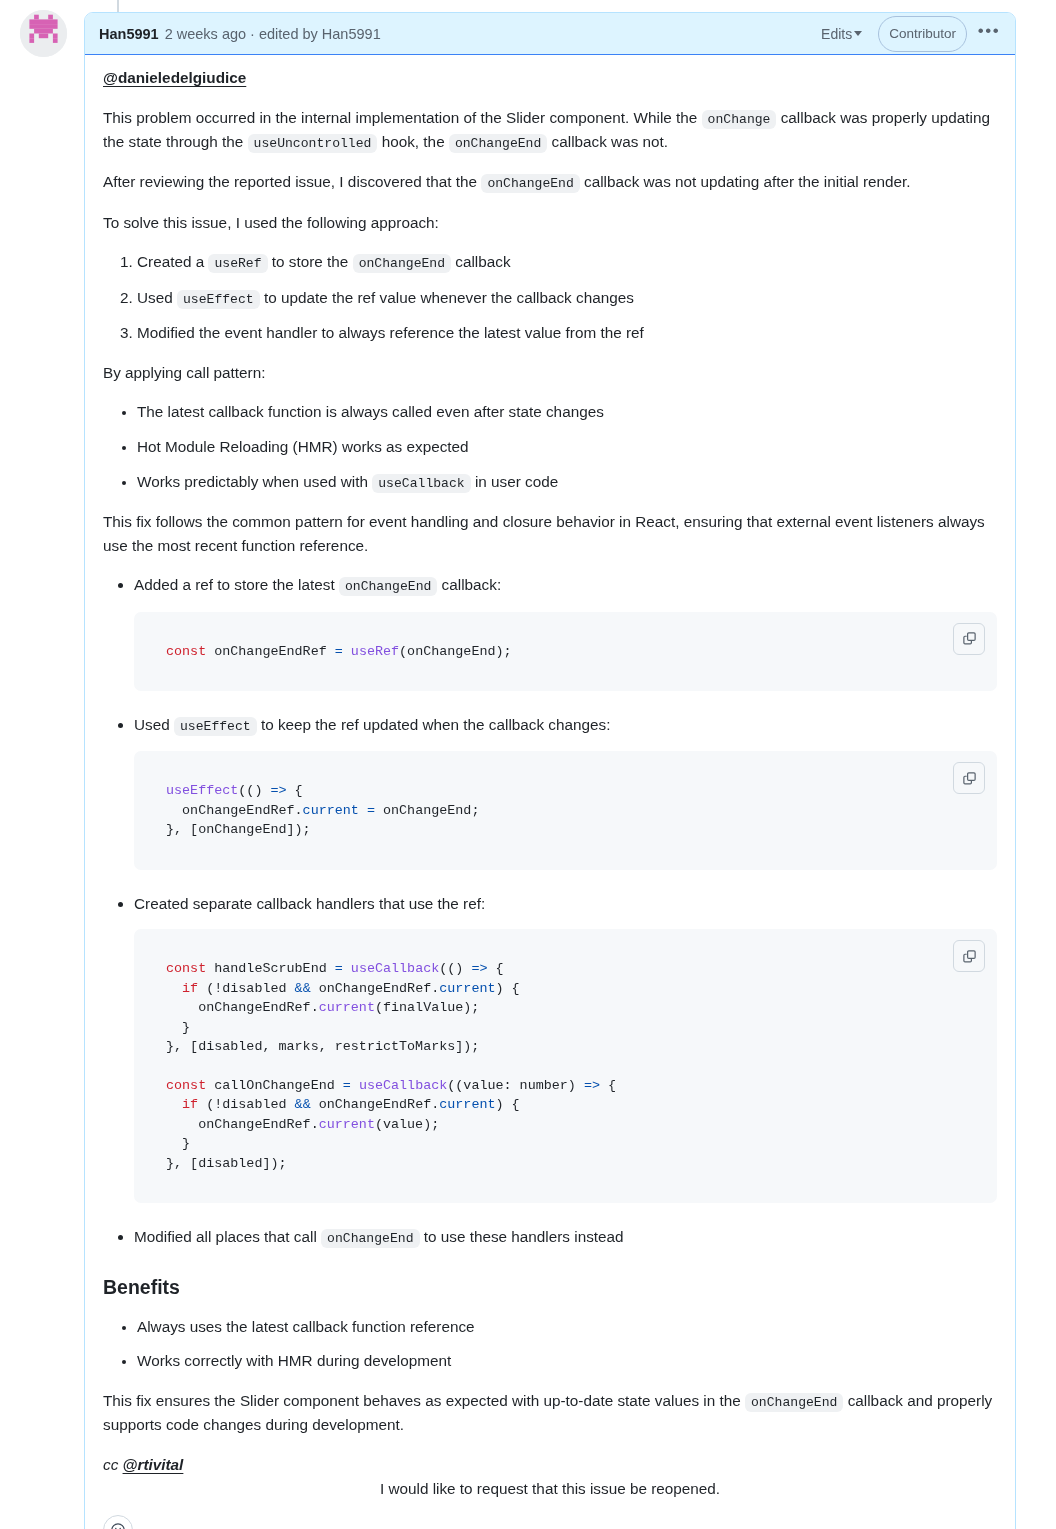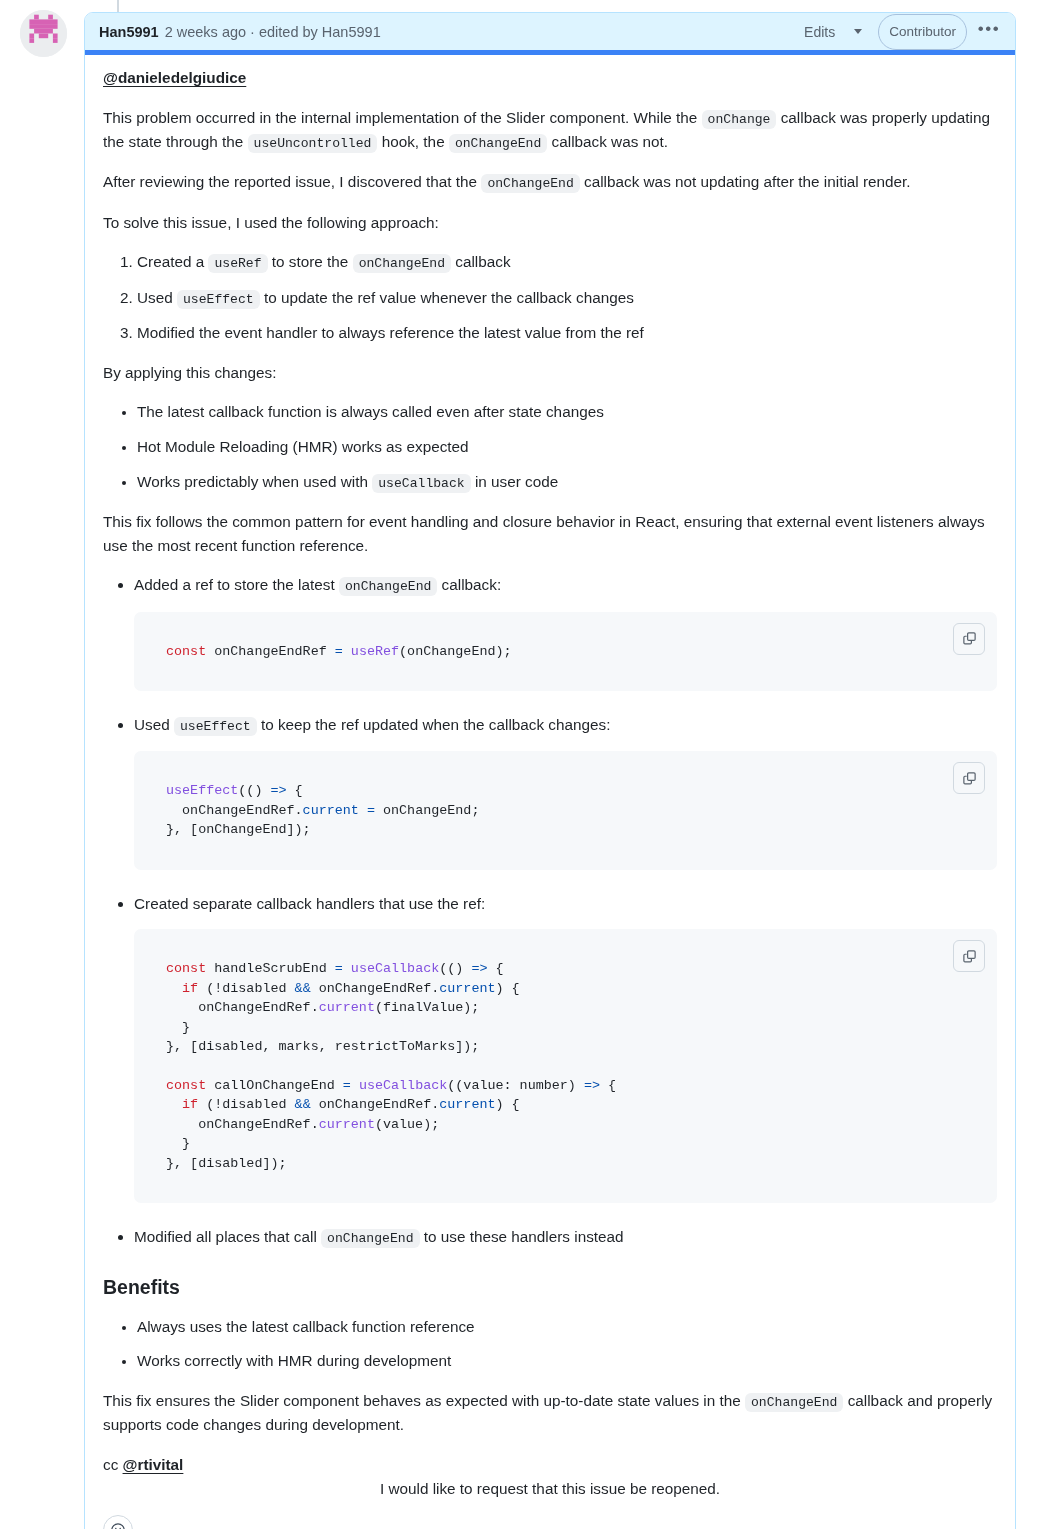--- a/index.html
+++ b/index.html
@@ -52,39 +52,39 @@
     border-radius: 9px;
     background: #ffffff;
     z-index: 2;
     overflow: hidden;
   }
 
   .comment-header {
     display: flex;
     align-items: center;
     background: #ddf4ff;
-    border-bottom: 5px solid #3b82f6;
+    border-bottom: 1px solid #3b82f6;
     padding: 0 14px;
     height: 42px;
     font-size: 14.5px;
     color: #59636e;
   }
   .author {
     font-weight: 700;
     color: #1f2328;
     margin-right: 6px;
     cursor: pointer;
   }
   .meta { color: #59636e; }
   .header-spacer { flex: 1 1 auto; }
 
   .edits-btn {
     display: inline-flex;
     align-items: center;
-    gap: 19px;
+    gap: 2px;
     color: #59636e;
     font-size: 14px;
     cursor: pointer;
     padding: 2px 4px;
     margin-right: 12px;
     background: none;
     border: none;
     font-family: inherit;
   }
   .caret {
@@ -202,21 +202,21 @@
     justify-content: center;
     cursor: pointer;
     padding: 0;
   }
 
   .tok-kw  { color: #cf222e; }
   .tok-op  { color: #0550ae; }
   .tok-fn  { color: #8250df; }
   .tok-prop{ color: #0550ae; }
 
-  .cc-line { margin-bottom: 0 !important; }
+  .cc-line { margin-bottom: 0 !important; font-style: italic; }
   .reopen-line { margin-top: 2px; }
 
   
   .reaction-row {
     padding: 4px 18px 16px 18px;
   }
   .reaction-btn {
     width: 30px; height: 30px;
     border: 1px solid #d1d9e0;
     border-radius: 50%;
@@ -282,21 +282,21 @@
       </p>
 
       <p>To solve this issue, I used the following approach:</p>
 
       <ol class="steps">
         <li><span>Created a </span><code class="inline">useRef</code><span> to store the </span><code class="inline">onChangeEnd</code><span> callback</span></li>
         <li><span>Used </span><code class="inline">useEffect</code><span> to update the ref value whenever the callback changes</span></li>
         <li><span>Modified the event handler to always reference the latest value from the ref</span></li>
       </ol>
 
-      <p>By applying this changes:</p>
+      <p>By applying call pattern:</p>
 
       <ul class="bullets">
         <li><span>The latest callback function is always called even after state changes</span></li>
         <li><span>Hot Module Reloading (HMR) works as expected</span></li>
         <li><span>Works predictably when used with </span><code class="inline">useCallback</code><span> in user code</span></li>
       </ul>
 
       <p style="margin-top:16px;">This fix follows the common pattern for event handling and closure behavior in React, ensuring that external event listeners always use the most recent function reference.</p>
 
 

